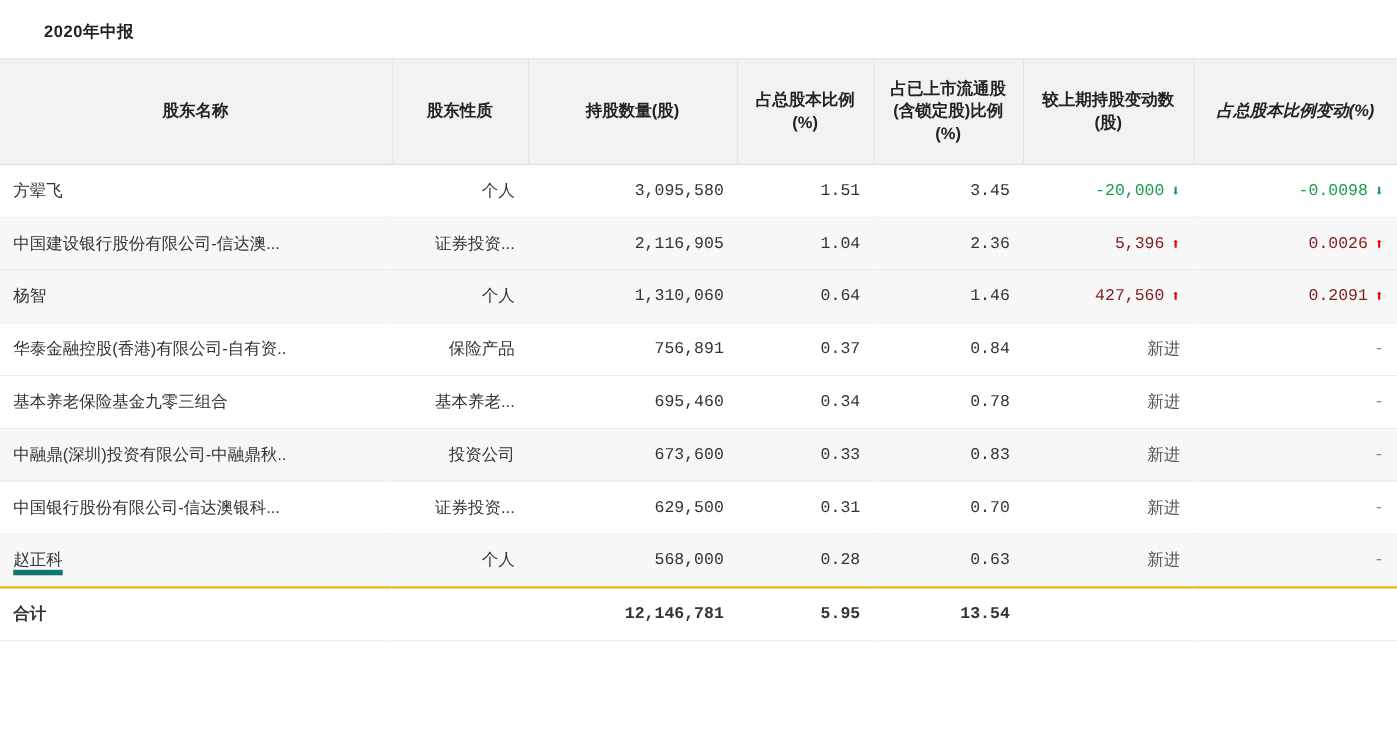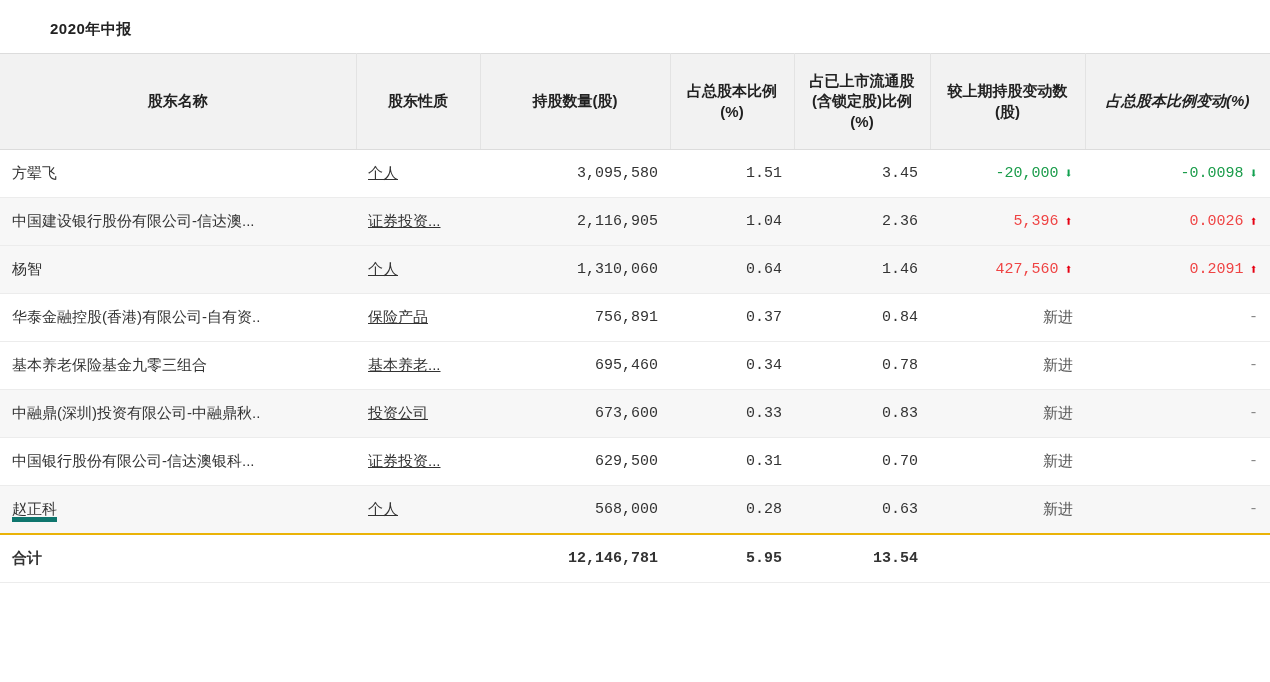--- a/index.html
+++ b/index.html
@@ -17,21 +17,20 @@
   .page {
     width: 1270px;
     position: relative;
   }
   .title {
     font-size: 15px;
     font-weight: bold;
     color: #222222;
     padding: 20px 0 14px 40px;
     letter-spacing: 0.5px;
-    margin-left: 10px;
   }
   table.holders {
     width: 1270px;
     border-collapse: collapse;
     table-layout: fixed;
     font-size: 15px;
   }
   table.holders thead th {
     background: #f2f2f2;
     border-top: 1px solid #dcdcdc;
@@ -57,33 +56,33 @@
     color: #333333;
     font-size: 15px;
     white-space: nowrap;
     overflow: hidden;
     text-overflow: ellipsis;
   }
   tbody tr.alt td { background: #f7f7f7; }
   tbody tr.plain td { background: #ffffff; }
 
   td.name { text-align: left; }
-  td.nature { text-align: left; text-decoration: underline; }
+  td.nature { text-align: right; }
   td.num { text-align: right; font-family: Liberation Mono, monospace; }
 
   tr.total td {
     font-weight: bold;
     background: #ffffff;
     border-top: 2px solid #eab308;
     border-bottom: 1px solid #d5d5d5;
     color: #222222;
     height: 48px;
   }
 
-  .up { color: #ef4444; }
+  .up { color: #7f1d1d; }
   .down { color: #1a9c4a; }
   .arrow {
     display: inline-block;
     margin-left: 6px;
     font-size: 14px;
     line-height: 1;
     position: relative;
     top: 1px;
   }
   .arrow.up { color: #e60012; }

